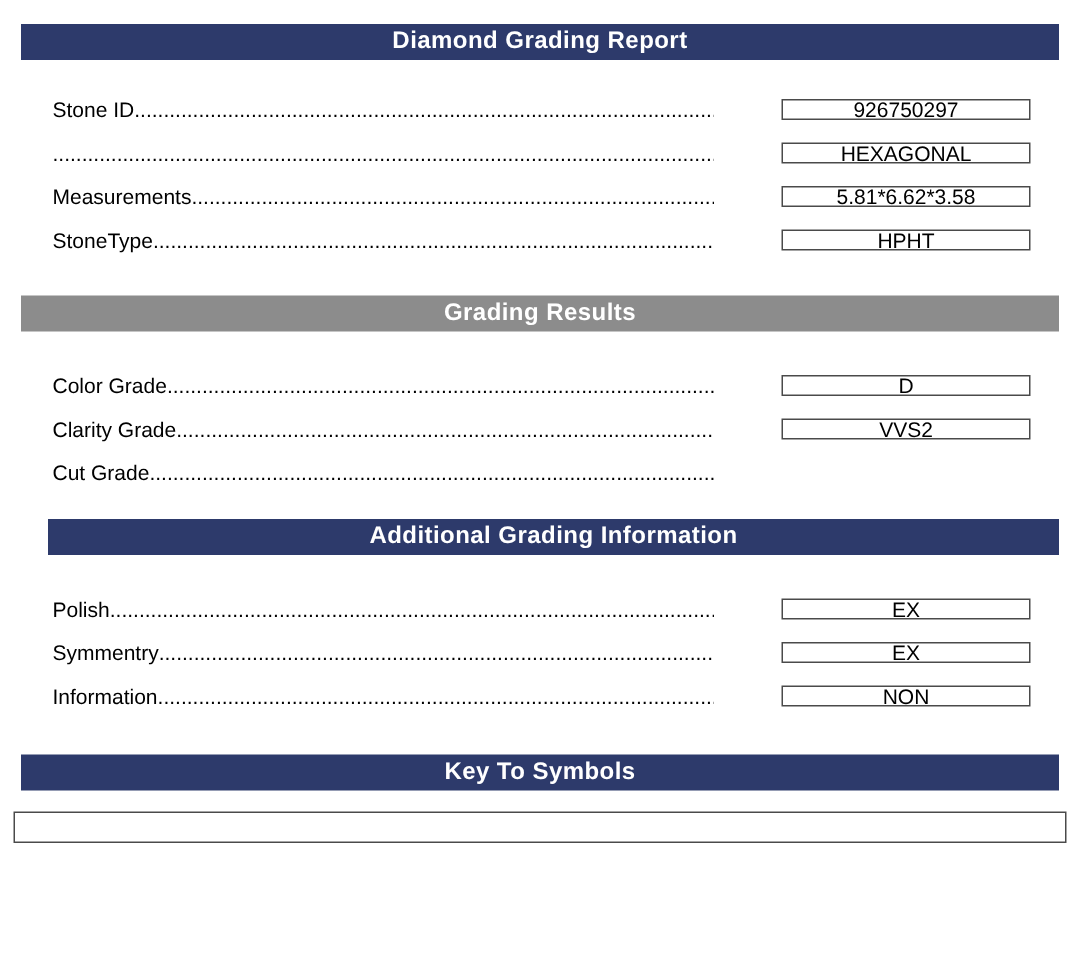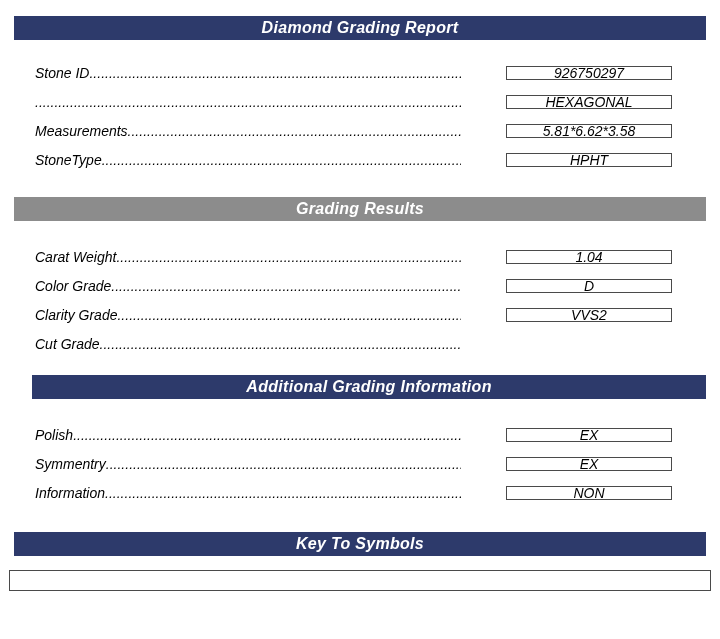--- a/index.html
+++ b/index.html
@@ -16,32 +16,30 @@
   .bar {
     margin: 0 14px;
     height: 24px;
     display: flex;
     align-items: center;
     justify-content: center;
     color: #ffffff;
     font-weight: bold;
     font-size: 16px;
     letter-spacing: 0.3px;
-    font-style: italic;
   }
   .bar.navy { background: #2d3a6b; }
   .bar.gray { background: #8c8c8c; }
 
   .rows { display: block; }
   .row {
     display: flex;
     align-items: center;
     height: 29px;
-    margin: 0 48px 0 35px;
-    font-style: italic;
+    margin: 0 33px 0 35px;
   }
   .label {
     font-size: 14px;
     white-space: nowrap;
   }
   .dots {
     flex: 1;
     overflow: hidden;
     white-space: nowrap;
     font-size: 14px;
@@ -107,25 +105,20 @@
       <span class="value-box">HPHT</span>
     </div>
   </div>
 
   <div class="bar gray mt23">
     <span>Grading Results</span>
   </div>
 
   <div class="rows mt21">
     <div class="row">
-      <span class="label">Carat Weight</span>
-      <span class="dots"></span>
-      <span class="value-box">1.04</span>
-    </div>
-    <div class="row">
       <span class="label">Color Grade</span>
       <span class="dots"></span>
       <span class="value-box">D</span>
     </div>
     <div class="row">
       <span class="label">Clarity Grade</span>
       <span class="dots"></span>
       <span class="value-box">VVS2</span>
     </div>
     <div class="row">

